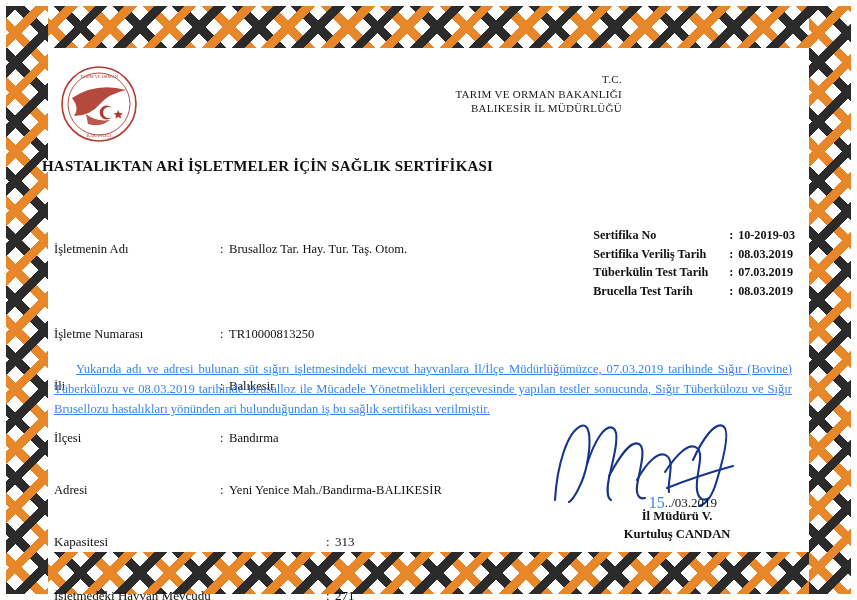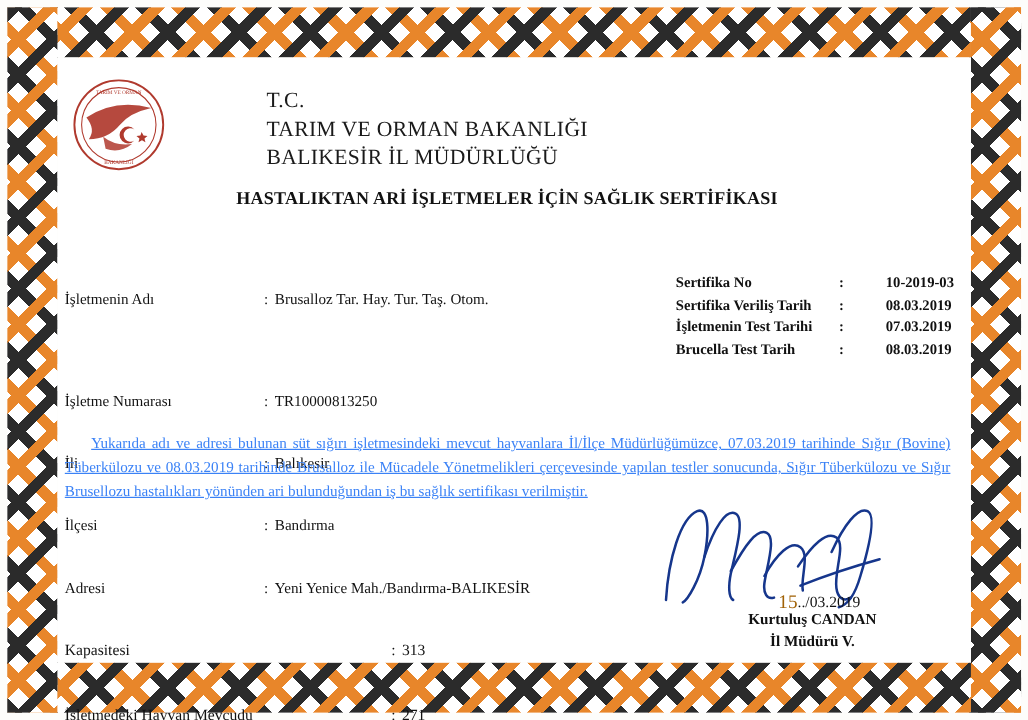--- a/index.html
+++ b/index.html
@@ -89,33 +89,32 @@
     top: 22px;
     width: 86px;
     height: 80px;
   }
 
   .head-block {
     position: absolute;
     left: 180px;
     top: 30px;
     width: 400px;
-    text-align: left;
+    text-align: right;
     line-height: 1.32;
-    font-size: 18px;
+    font-size: 11px;
     color: #1a1a1a;
   }
   .head-block div { letter-spacing: .3px; }
 
   .doc-title {
     position: absolute;
     left: 0;
     top: 116px;
     width: 761px;
-    text-align: center;
     font-weight: bold;
     font-size: 15px;
     letter-spacing: .2px;
     color: #111;
   }
 
   
   .fields {
     position: absolute;
     left: 12px;
@@ -134,21 +133,21 @@
   .certinfo {
     position: absolute;
     right: 8px;
     top: 184px;
     font-size: 12.2px;
     font-weight: bold;
     color: #111;
   }
   .crow { display: flex; line-height: 1.52; }
   .clabel { width: 136px; }
-  .cvalue { white-space: nowrap; margin-left: 30px; }
+  .cvalue { white-space: nowrap; }
 
   
   .para {
     position: absolute;
     left: 12px;
     top: 318px;
     width: 738px;
     font-size: 12.6px;
     text-align: justify;
     line-height: 1.58;
@@ -179,21 +178,21 @@
   }
   .date-line {
     position: absolute;
     right: 86px;
     top: 452px;
     font-size: 13px;
     color: #111;
   }
   .date-hand {
     font-family: "Liberation Serif", serif;
-    color: #a16207;
+    color: #3b82f6;
     font-size: 16px;
     vertical-align: -1px;
   }
 </style>
 </head>
 <body>
 
 <div id="page">
 
   <div class="border-frame">
@@ -289,21 +288,21 @@
         <span class="clabel">Sertifika No</span>
         <span class="fcolon">:</span>
         <span class="cvalue">10-2019-03</span>
       </div>
       <div class="crow">
         <span class="clabel">Sertifika Veriliş Tarih</span>
         <span class="fcolon">:</span>
         <span class="cvalue">08.03.2019</span>
       </div>
       <div class="crow">
-        <span class="clabel">İşletmenin Test Tarihi</span>
+        <span class="clabel">Tüberkülin Test Tarih</span>
         <span class="fcolon">:</span>
         <span class="cvalue">07.03.2019</span>
       </div>
       <div class="crow">
         <span class="clabel">Brucella Test Tarih</span>
         <span class="fcolon">:</span>
         <span class="cvalue">08.03.2019</span>
       </div>
     </div>
 
@@ -315,22 +314,22 @@
           <path d="M8 86 C10 52 20 18 34 12 C44 8 44 30 40 50 C36 70 26 86 22 88"></path>
           <path d="M40 50 C48 26 58 10 66 14 C74 18 66 46 62 64 C60 74 60 84 64 86"></path>
           <path d="M62 62 C74 40 84 26 92 30 C100 34 92 58 90 72 C89 80 92 86 98 84"></path>
           <path d="M90 66 C100 48 112 36 120 42 C128 48 120 68 122 78"></path>
           <path d="M118 58 C130 40 142 28 150 34 C158 40 148 62 150 76 C151 84 156 88 162 84"></path>
           <path d="M146 46 C156 24 168 8 176 12 C184 16 176 46 170 66 C166 80 160 90 152 92"></path>
           <path d="M120 74 C140 66 164 58 186 52"></path>
         </g>
       </svg>
       <div class="signer">
+        <div>İl Müdürü V.</div>
         <div>Kurtuluş CANDAN</div>
-        <div>İl Müdürü V.</div>
       </div>
     </div>
 
     <div class="date-line">
       <span class="date-hand">15</span><span>../03.2019</span>
     </div>
 
   </div>
 </div>
 

